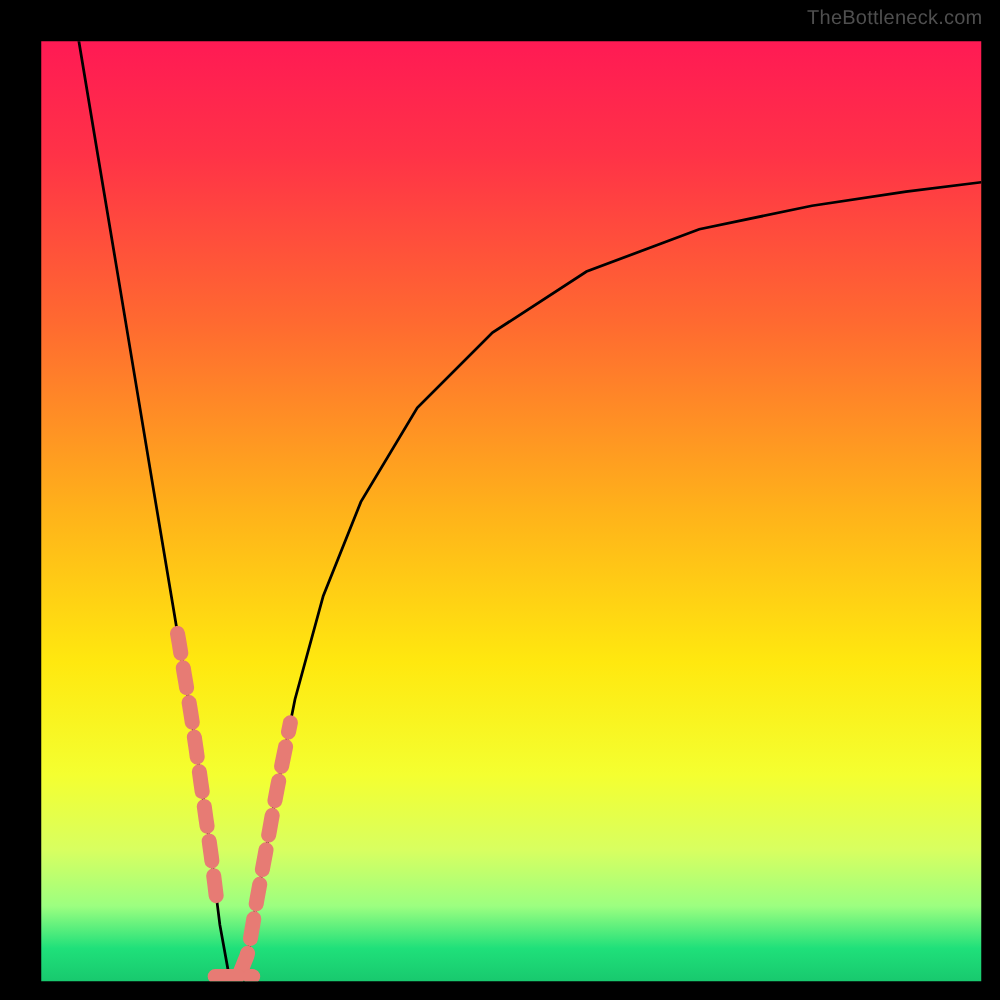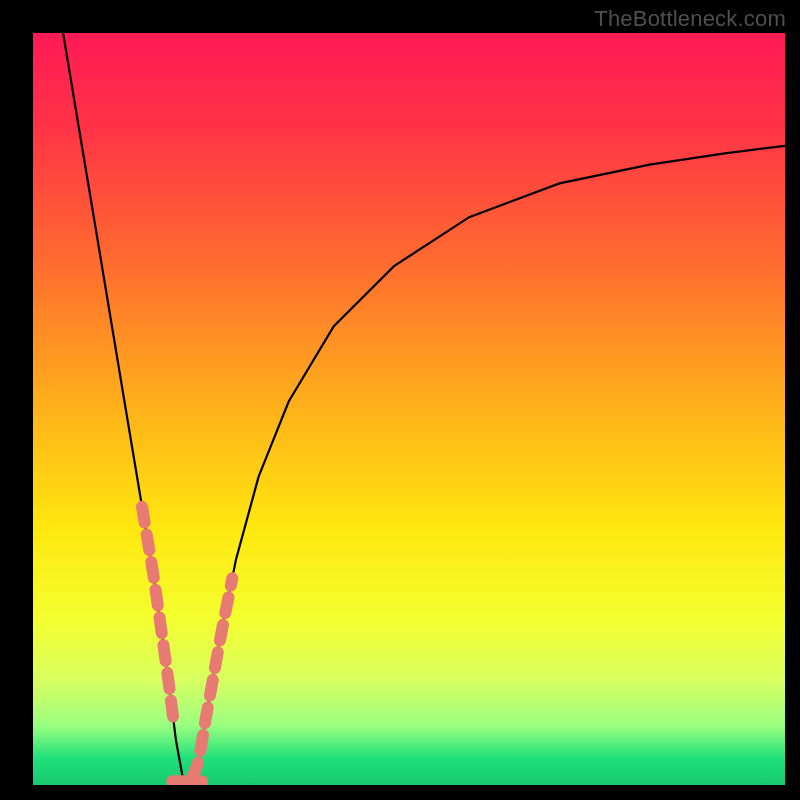--- a/index.html
+++ b/index.html
@@ -16,21 +16,21 @@
     top: 0;
     width: 800px;
     height: 800px;
     background: #000;
   }
   .watermark {
     position: absolute;
     top: 6px;
     right: 14px;
     font-family: Arial, Helvetica, sans-serif;
-    font-size: 22px;
+    font-size: 16px;
     color: #4f4f4f;
     letter-spacing: 0.2px;
   }
   svg {
     position: absolute;
     left: 0;
     top: 0;
   }
 </style>
 </head>

